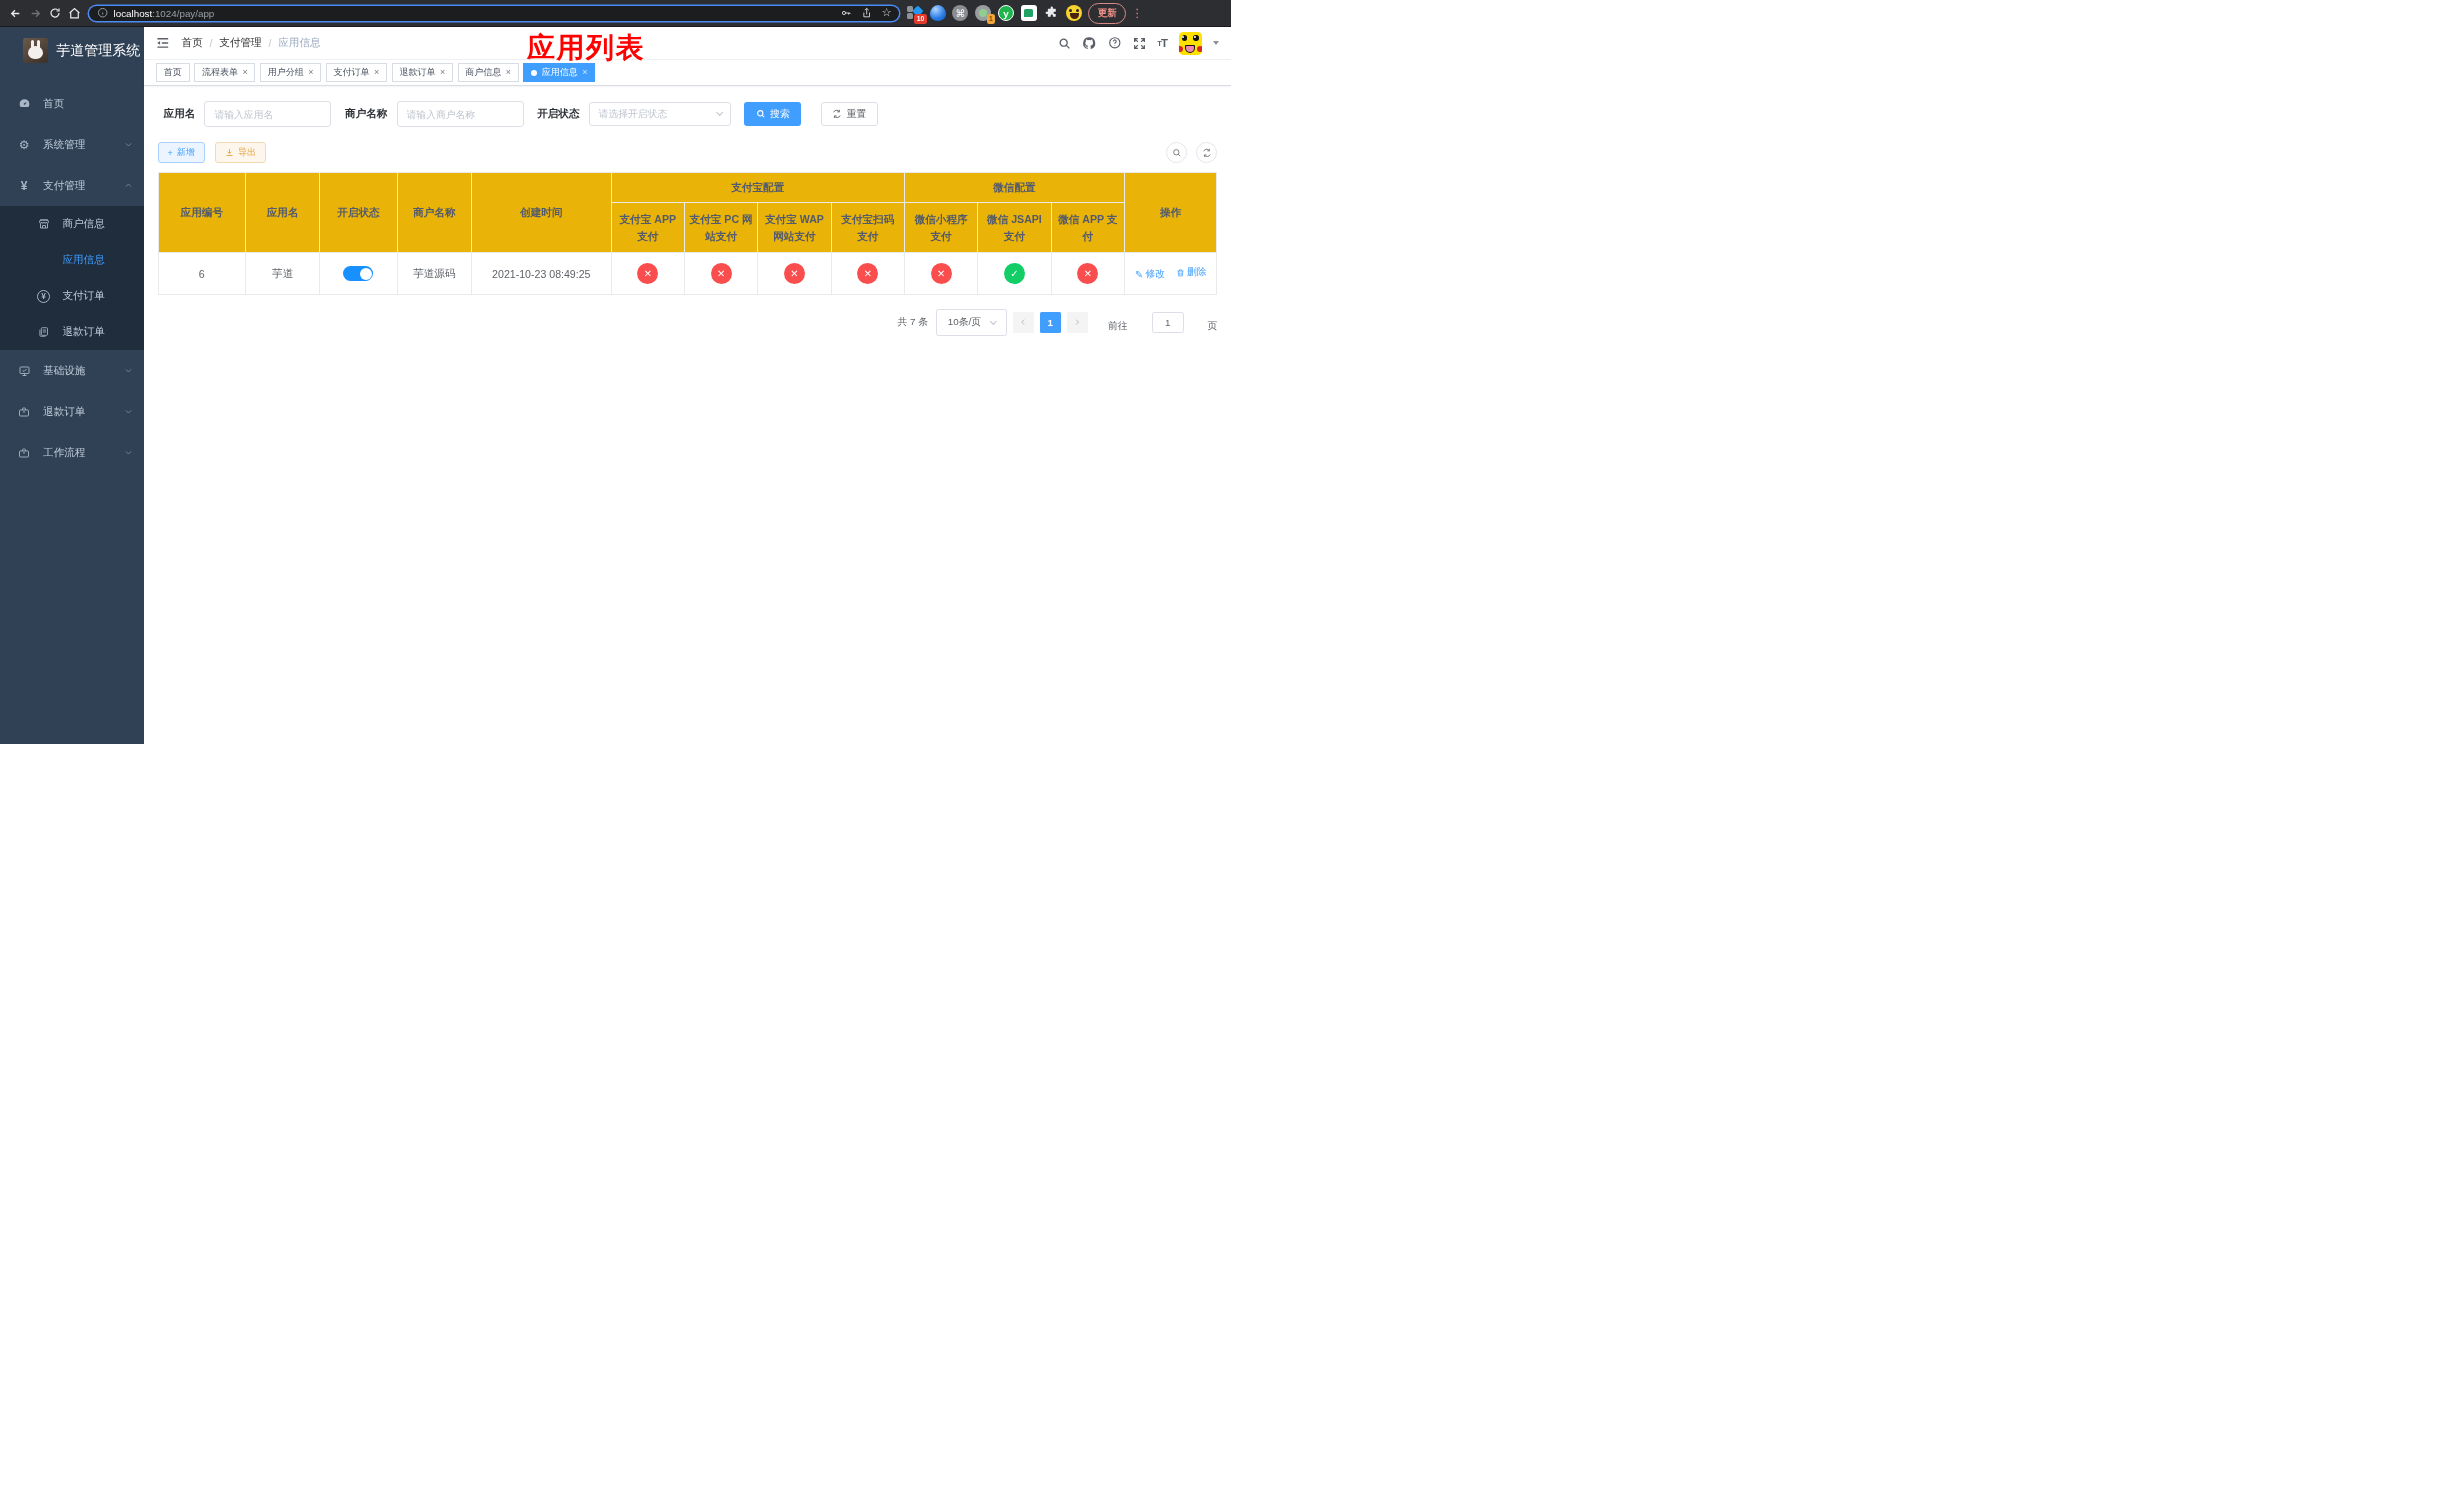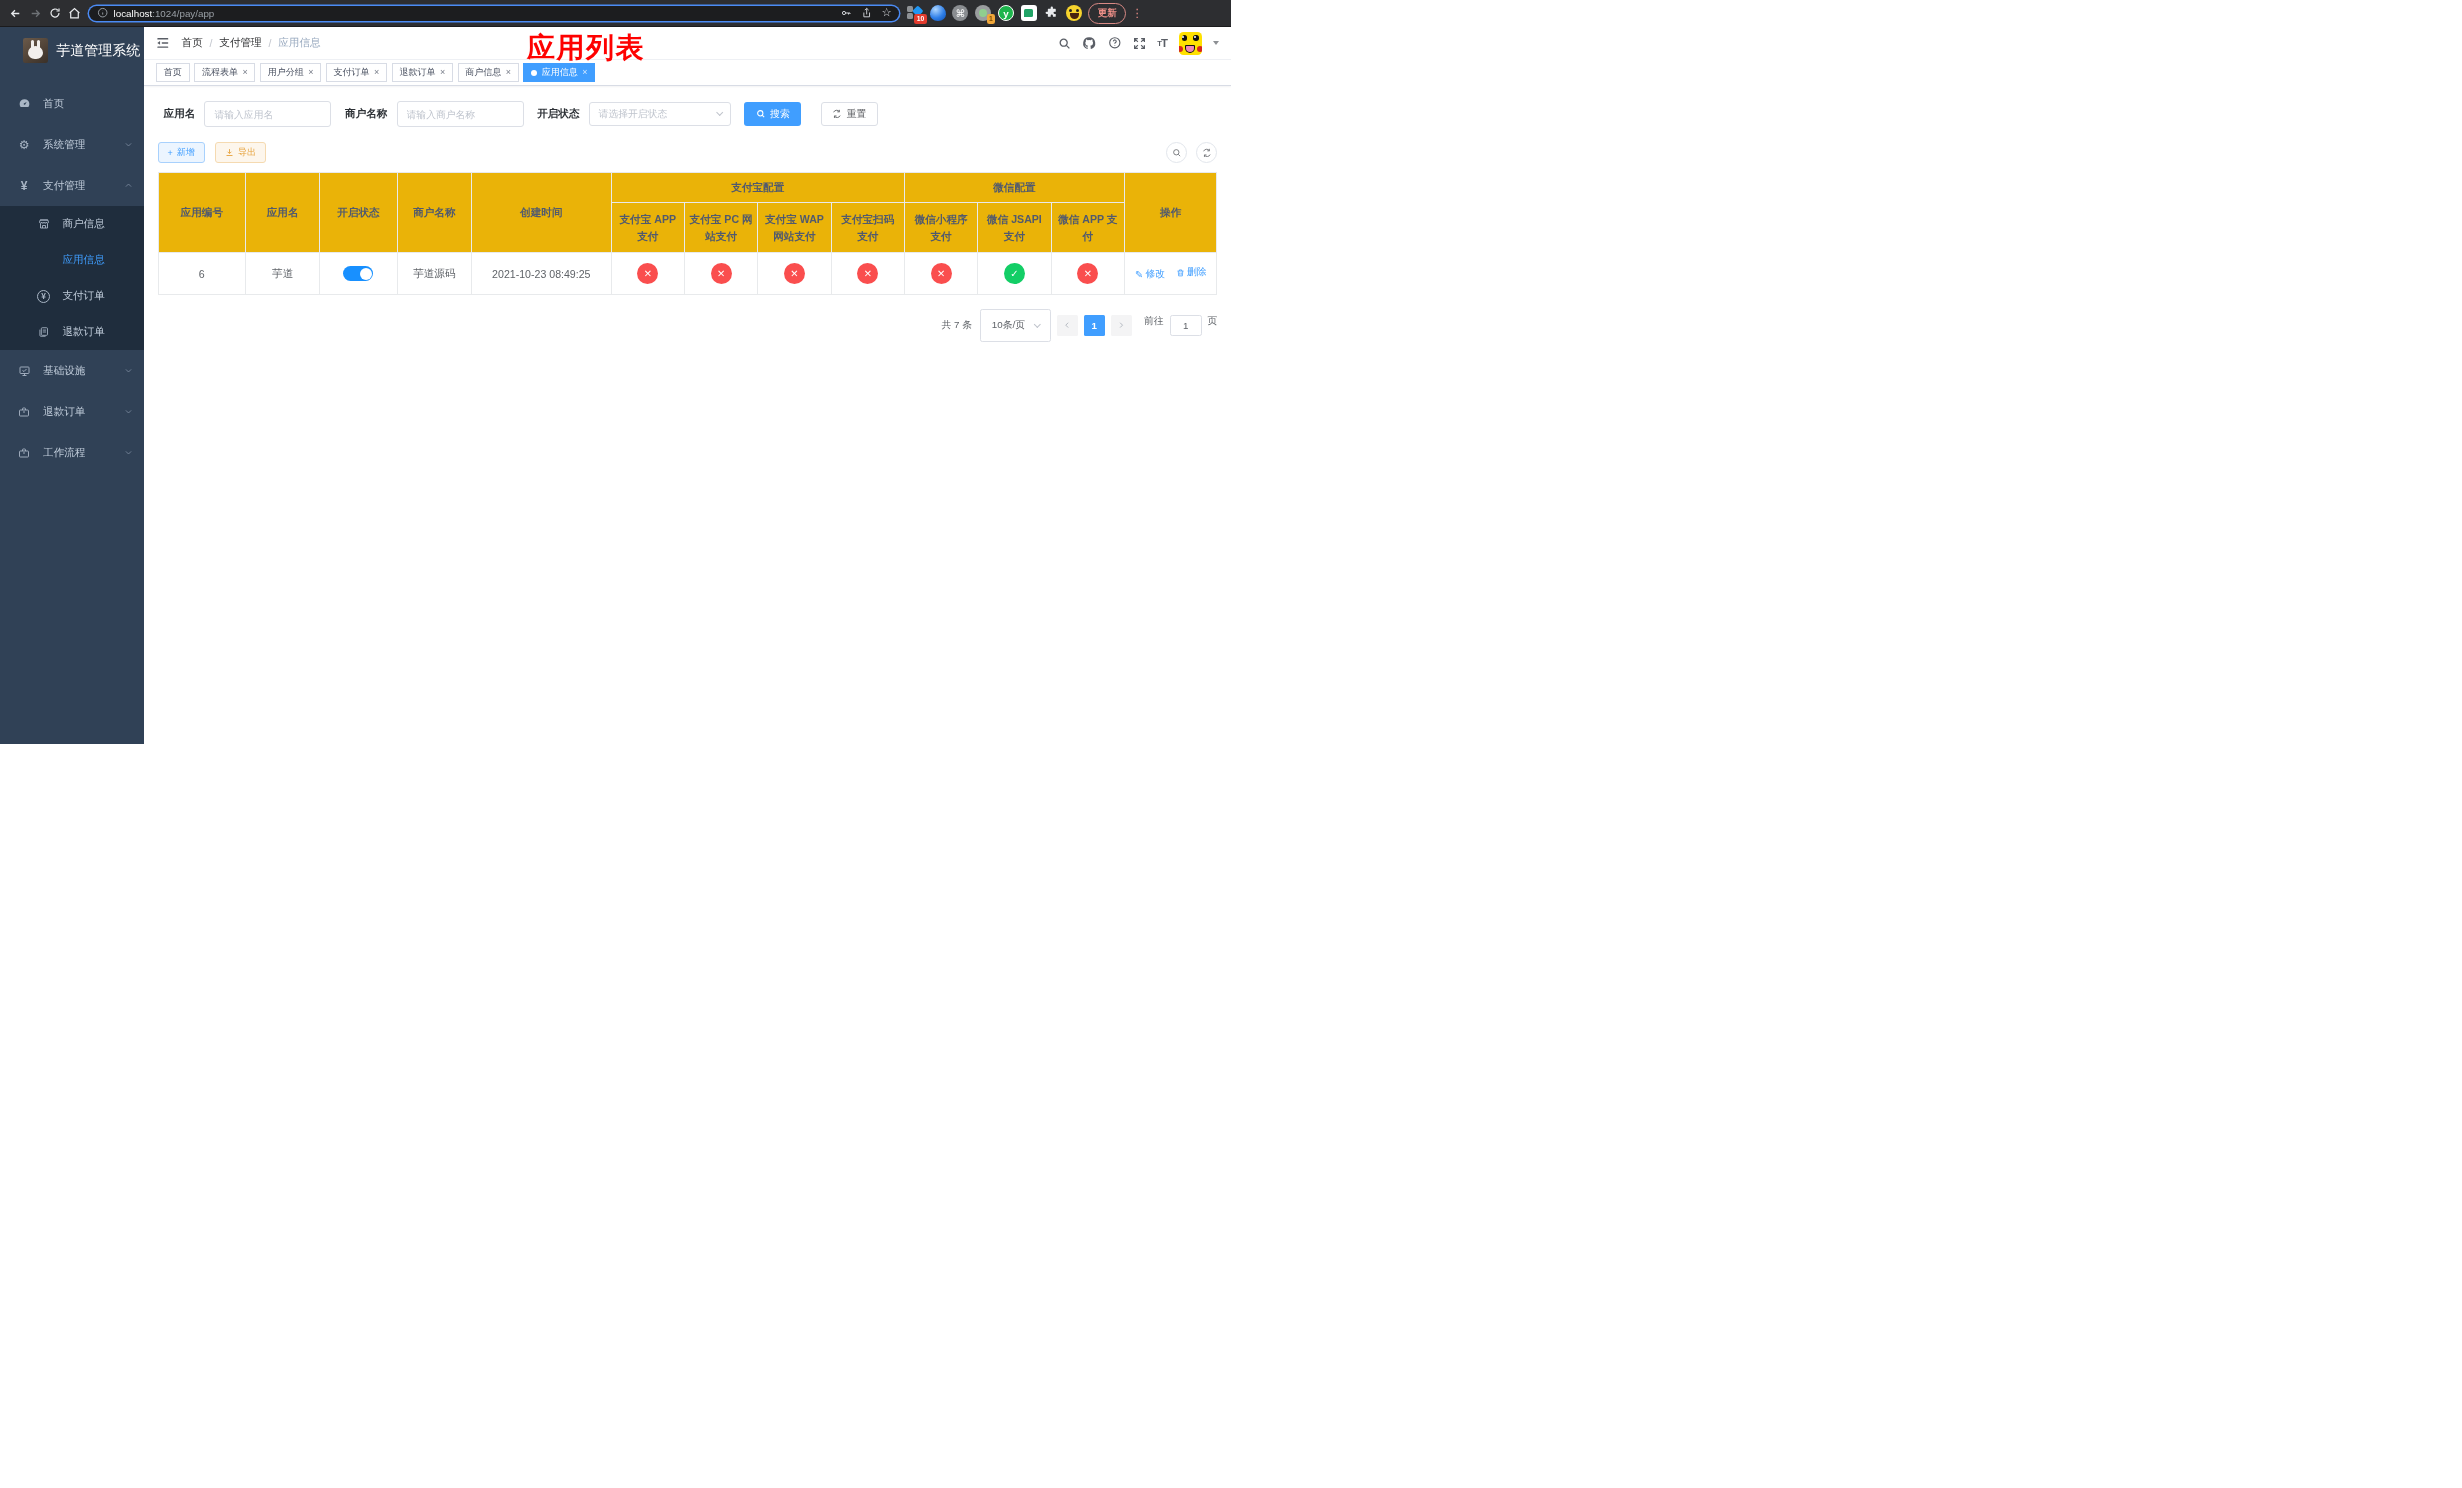--- a/index.html
+++ b/index.html
@@ -120,25 +120,25 @@
   .status-circle.no { background:#fa4e4e; }
   .status-circle.ok { background:#13ce66; }
   .switch { width:30px; height:15px; border-radius:7.6px; background:#c0ccda; position:relative; display:inline-block; vertical-align:middle; cursor:pointer; }
   .switch.on { background:#1890ff; }
   .switch::after { content:""; position:absolute; left:1.5px; top:1.5px; width:12px; height:12px; border-radius:50%; background:#fff; }
   .switch.on::after { left:auto; right:1.5px; }
   .op-link { color:#409eff; font-size:9.8px; display:inline-flex; align-items:center; gap:2.3px; margin:0 5.3px; cursor:pointer; white-space:nowrap; }
   .op-link .gl { font-size:9.8px; }
 
   .pagination { display:flex; align-items:center; justify-content:flex-end; gap:7.6px; margin-top:13.6px; font-size:9.8px; color:#5f6368; }
-  .psize { width:71px; height:33px; border:0.8px solid #dcdfe6; border-radius:2.3px; display:flex; align-items:center; justify-content:center; gap:9px; cursor:pointer; background:#fff; position:relative; }
+  .psize { width:71px; height:27px; border:0.8px solid #dcdfe6; border-radius:2.3px; display:flex; align-items:center; justify-content:center; gap:9px; cursor:pointer; background:#fff; position:relative; }
   .psize .sel-chev { width:4.5px; height:4.5px; border-right:1.1px solid #c0c4cc; border-bottom:1.1px solid #c0c4cc; transform:rotate(45deg) translateY(-1.5px); }
   .pg-btn { width:21px; height:21px; background:#f4f4f5; border-radius:1.5px; display:flex; align-items:center; justify-content:center; color:#aeb3bb; cursor:pointer; margin:0 -1.5px; }
   .pg-cur { width:21px; height:21px; background:#409eff; color:#fff; border-radius:1.5px; display:flex; align-items:center; justify-content:center; font-weight:700; cursor:pointer; }
-  .goto-wrap { display:flex; align-items:flex-start; gap:6px; margin-left:6px; }
+  .goto-wrap { display:flex; align-items:flex-end; gap:24px; margin-left:14px; }
   .goto-input { width:32px; height:21px; border:0.8px solid #dcdfe6; border-radius:2.3px; text-align:center; font-size:9.8px; color:#5f6368; outline:none; }
   svg { display:block; }
 </style>
 </head>
 <body>
 
 <div class="chrome">
   <span class="nav-ico">
     <svg width="13" height="13" viewBox="0 0 24 24" fill="none" stroke="currentColor" stroke-width="2.4">
         <path d="M19 12H5M11 6l-6 6 6 6"></path>

